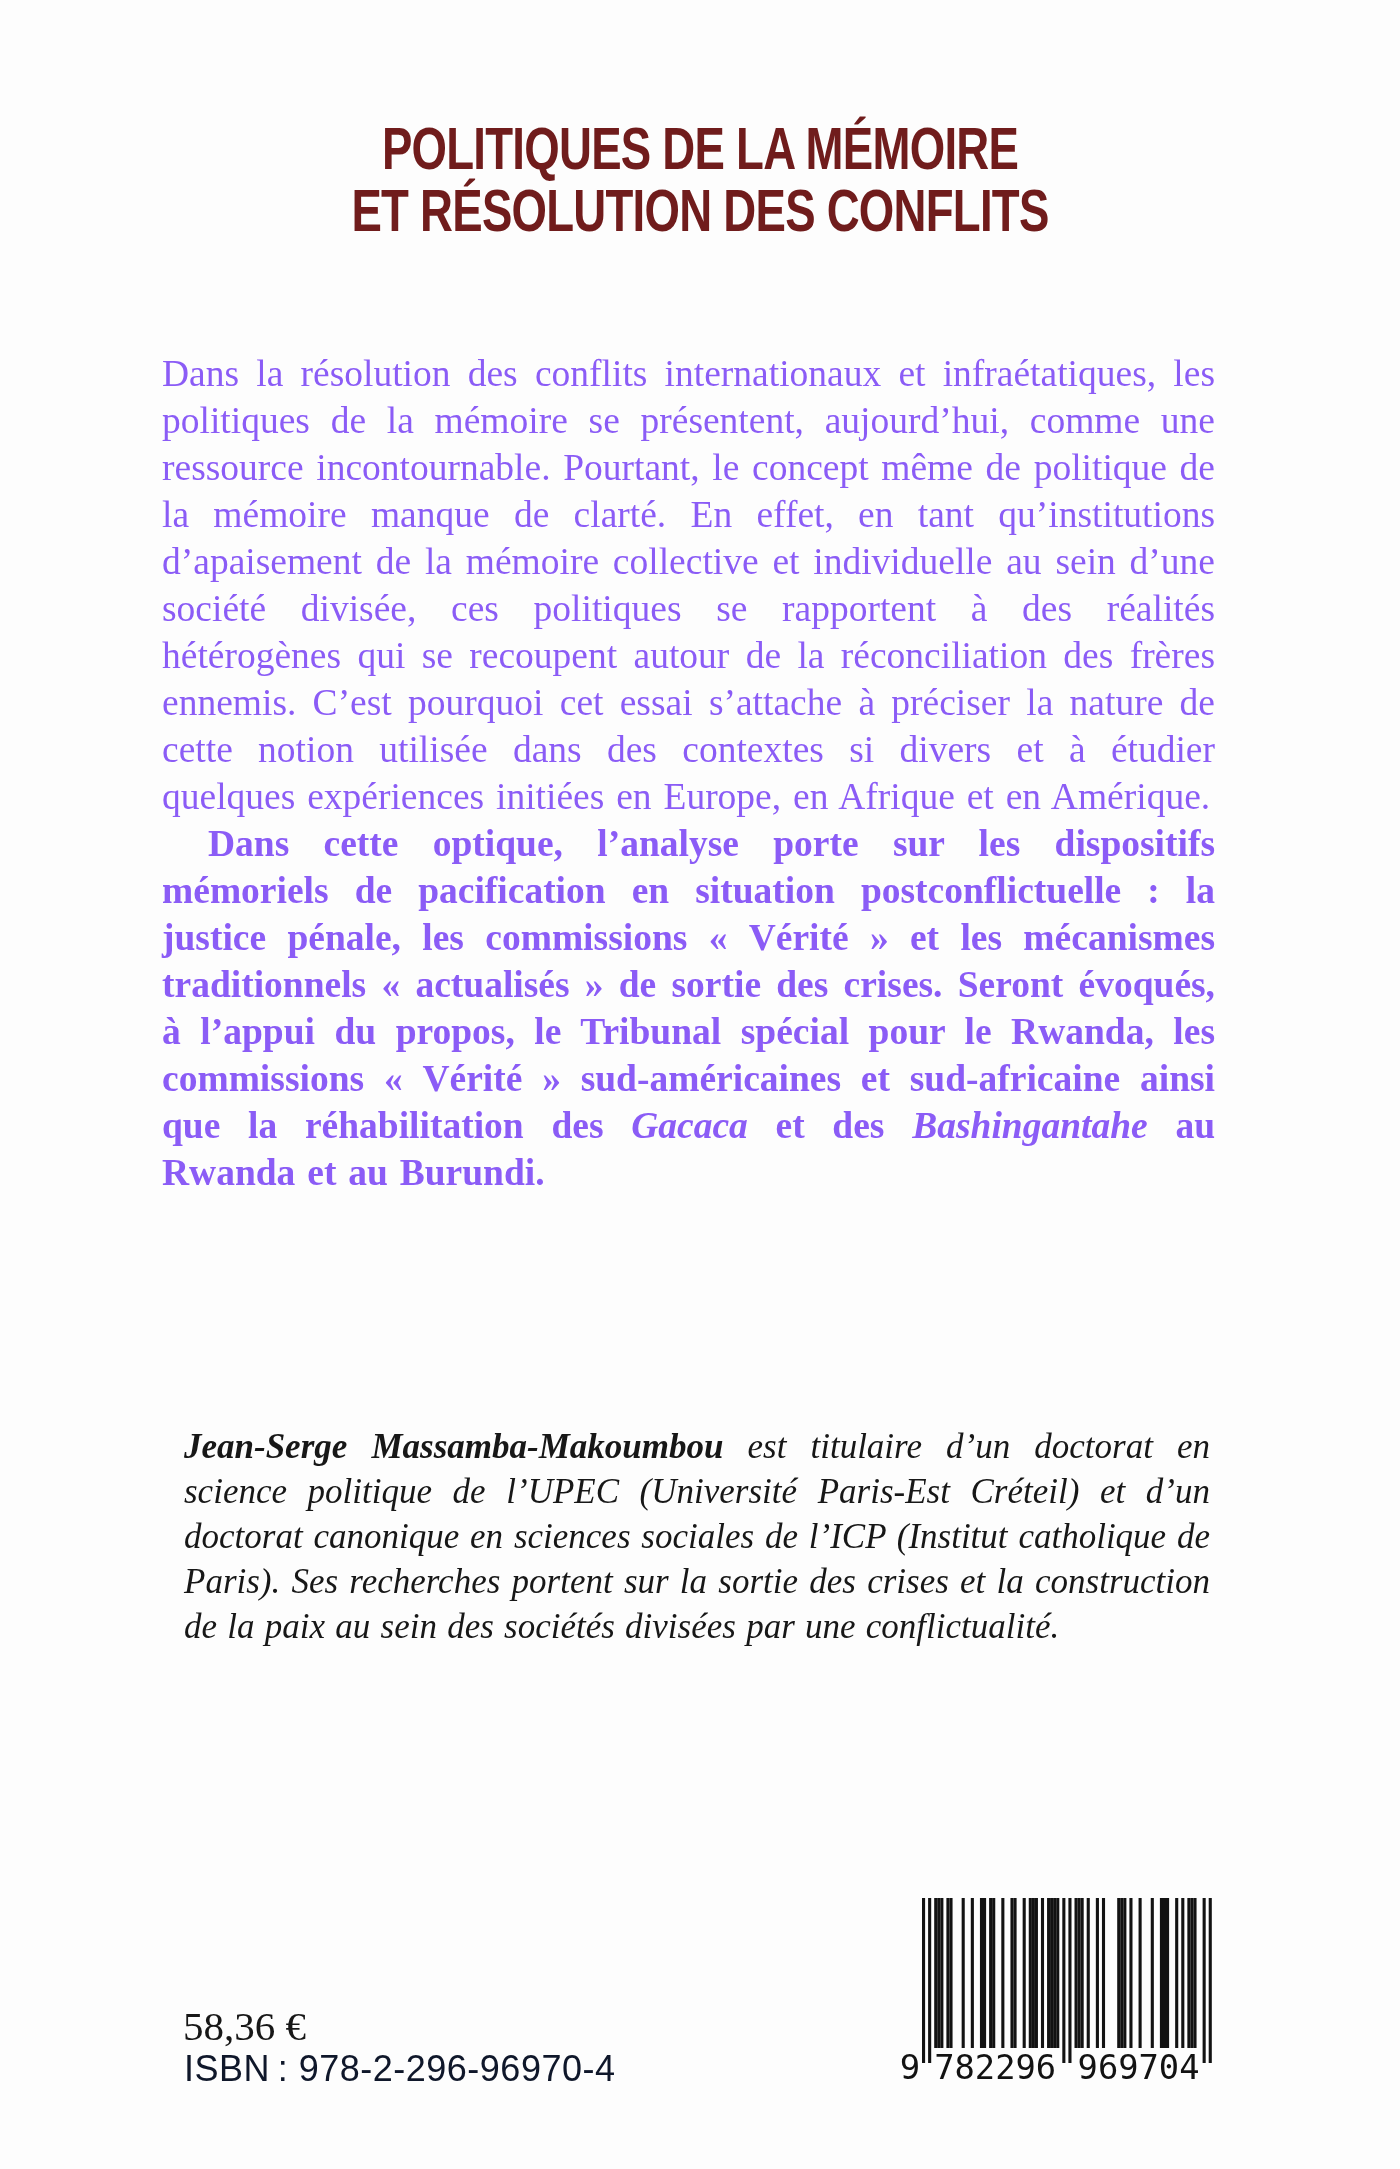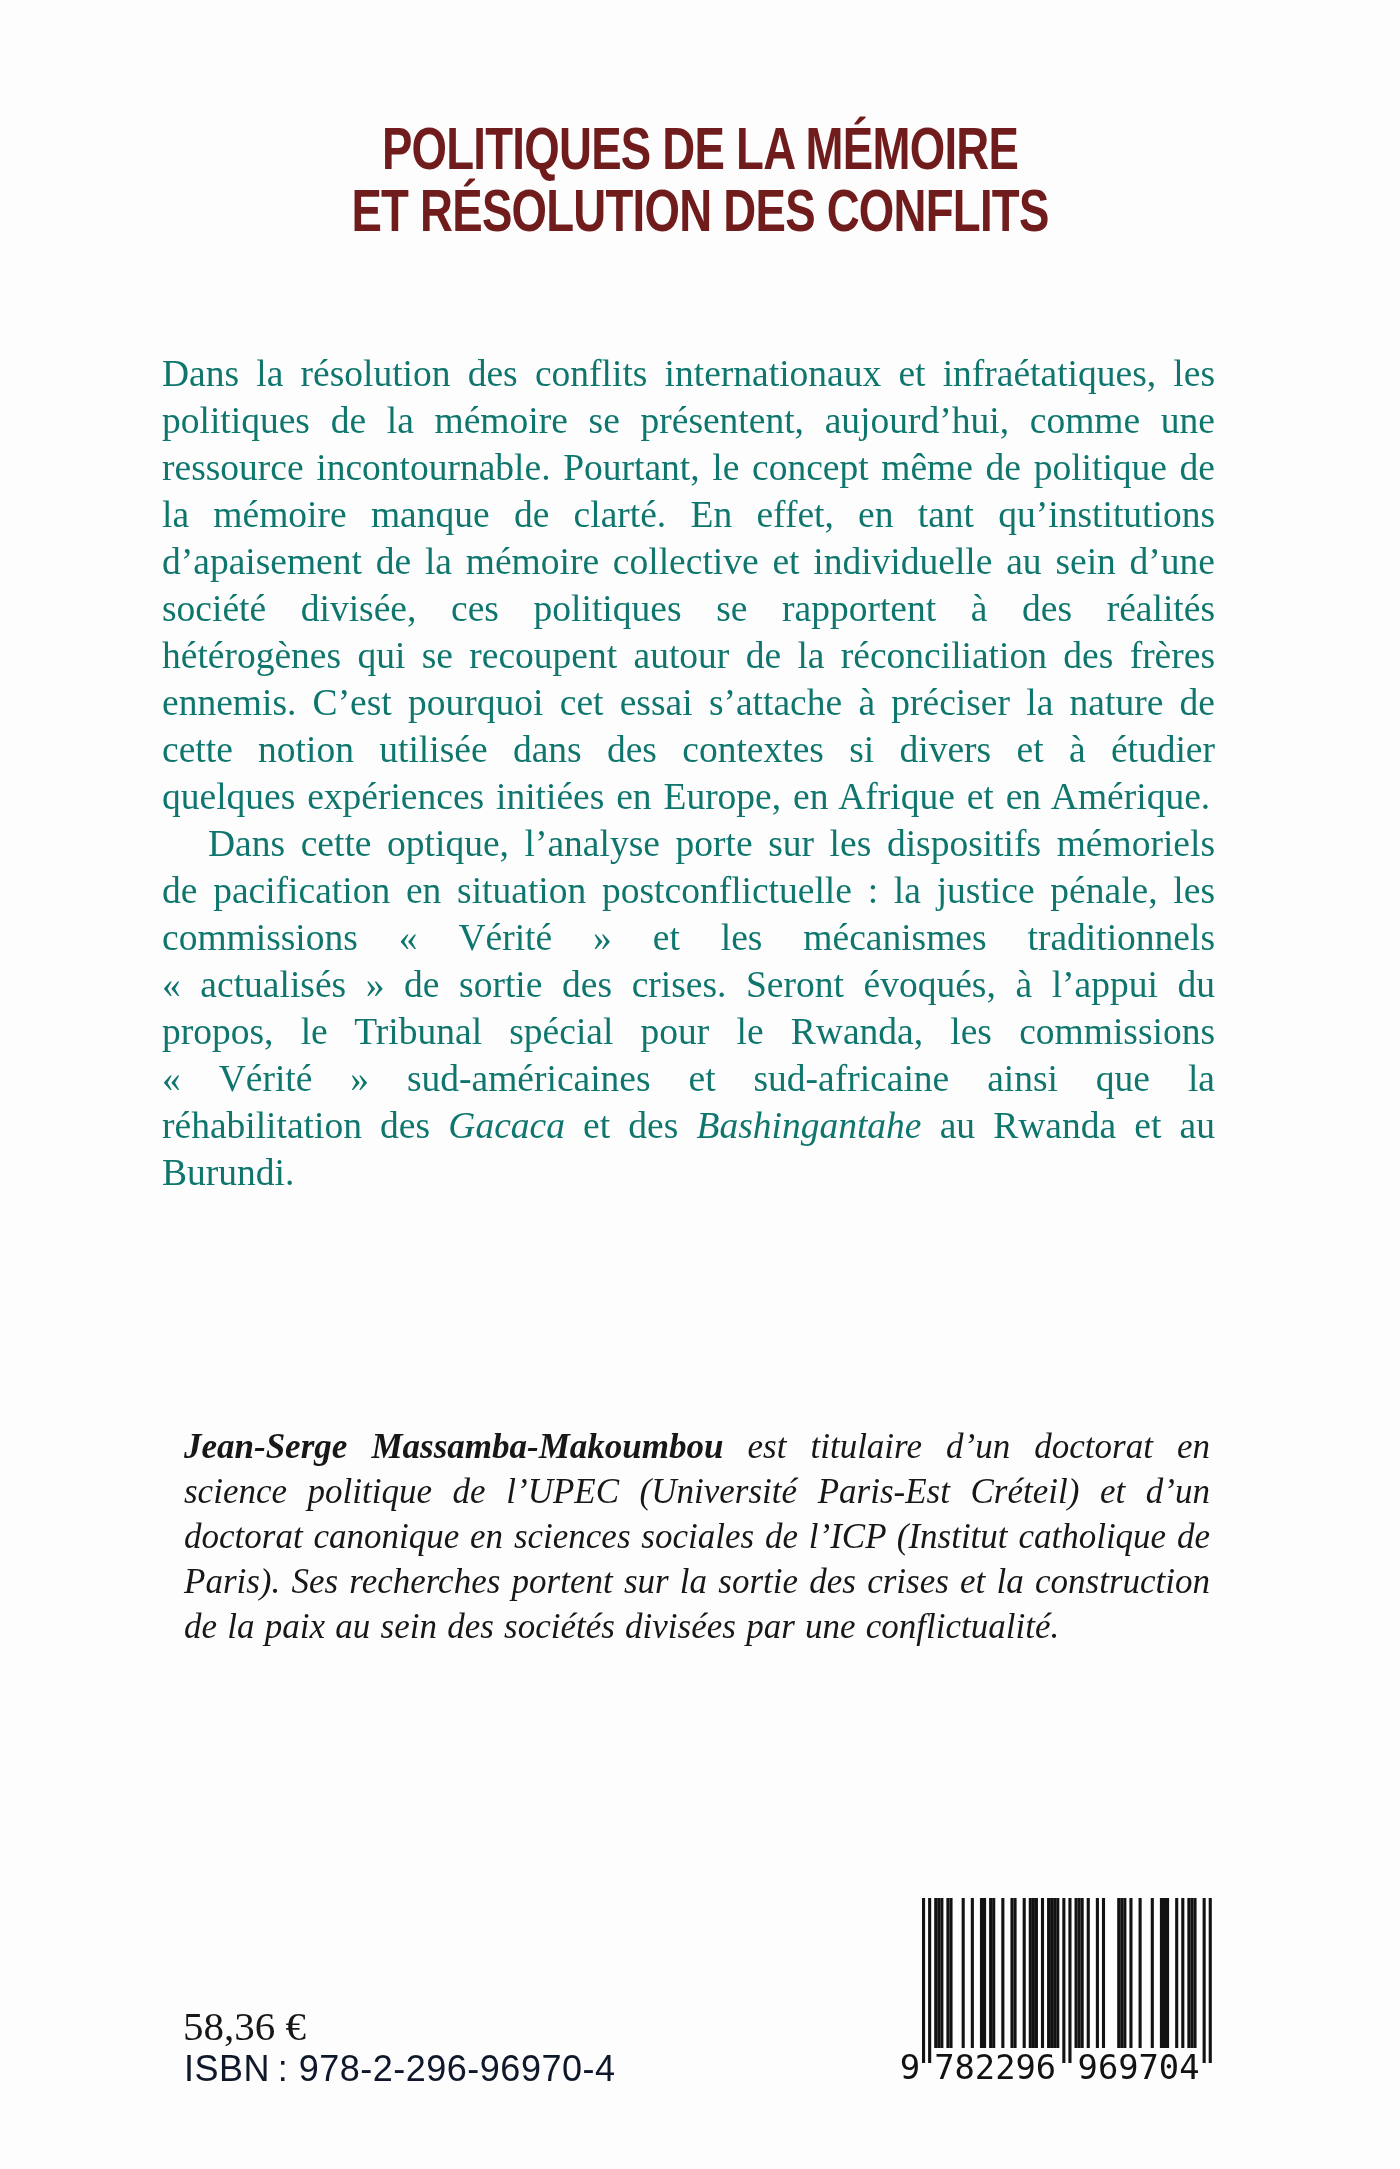--- a/index.html
+++ b/index.html
@@ -20,24 +20,24 @@
     letter-spacing:-1px;
     transform:scaleX(0.76);
     transform-origin:50% 0;
   }
   .synopsis{
     position:absolute;
     left:162px;top:350px;width:1053px;
     font-size:37.5px;line-height:47px;
     text-align:justify;
     word-spacing:2.5px;
-    color:#0f766e;
+    color:#8b5cf6;
   }
   .synopsis p{margin:0;}
-  .p-indent{text-indent:46px;}
+  .p-indent{text-indent:46px;font-weight:bold;}
   .bio{
     position:absolute;
     left:184px;top:1424px;width:1026px;
     font-size:35px;line-height:45px;
     font-style:italic;
     text-align:justify;
     word-spacing:1.5px;
     color:#171717;
   }
   .price{

